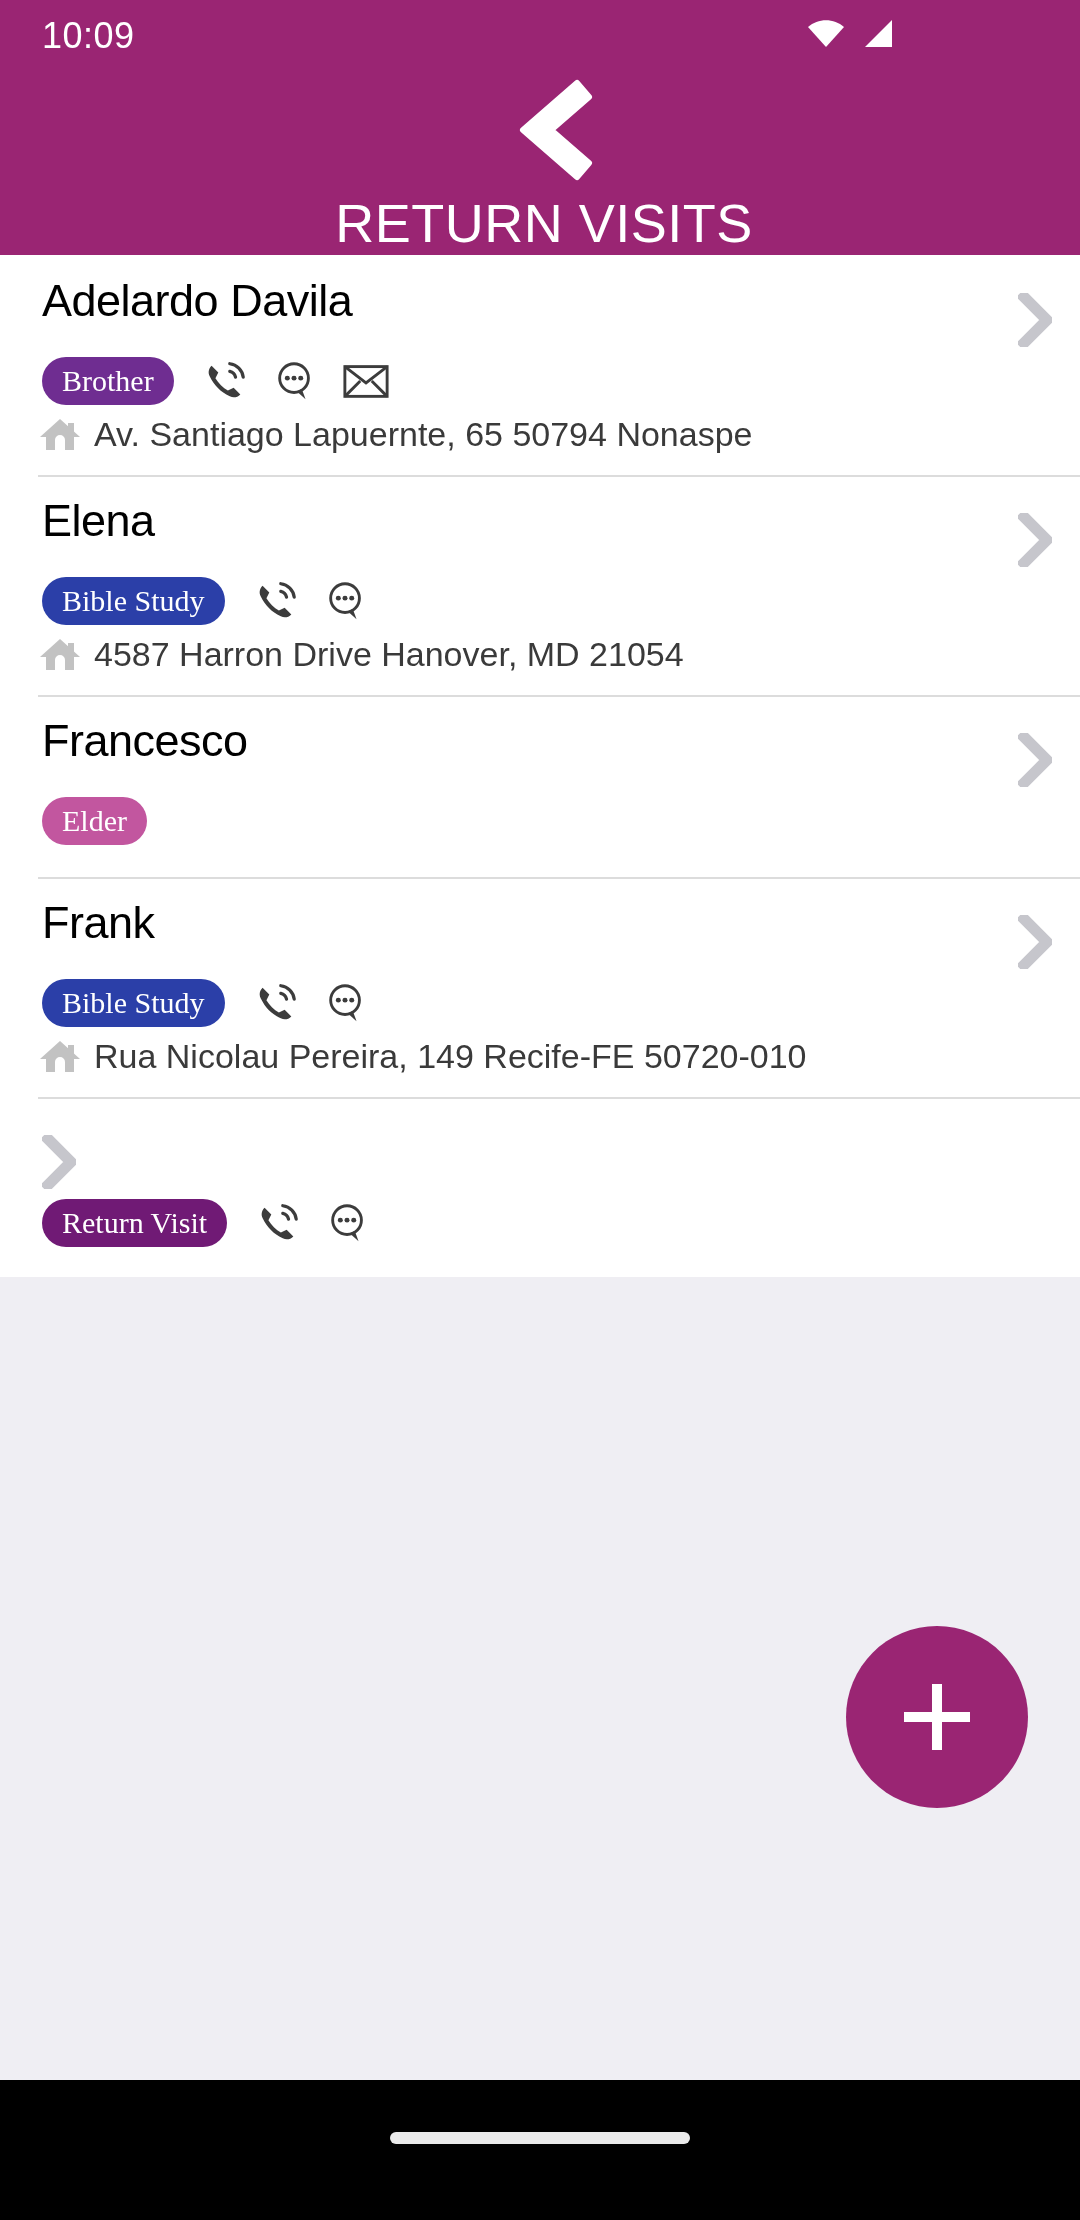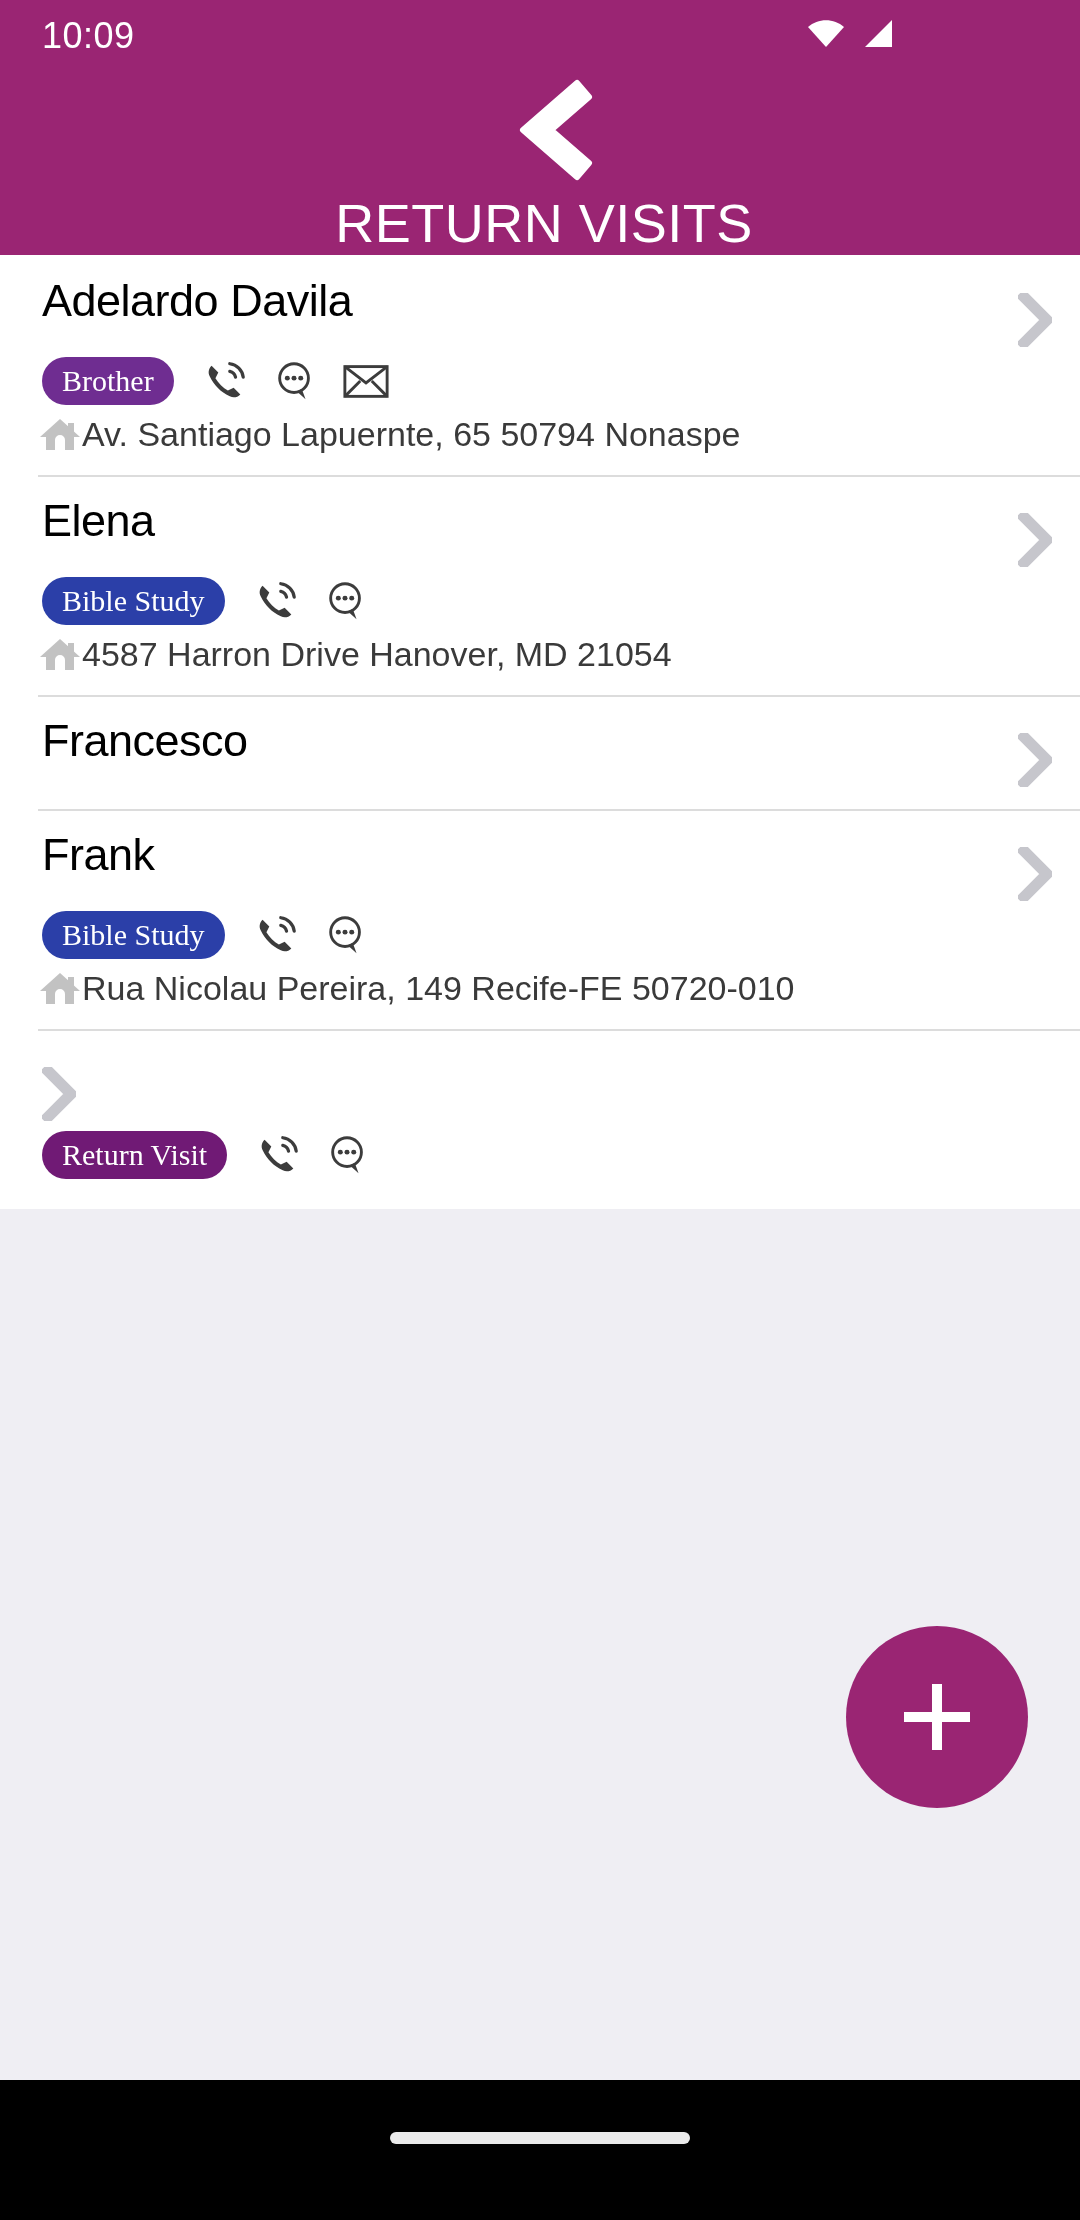--- a/index.html
+++ b/index.html
@@ -73,21 +73,21 @@
     height:48px; padding:0 20px;
     border-radius:26px; color:#fff;
     font-size:30px; font-weight:400; line-height:1;
     white-space:nowrap;
   }
   .icons { display:flex; align-items:center; gap:24px; margin-left:28px; }
   .icons svg { display:block; }
 
   .row-addr {
     display:flex; align-items:center;
-    padding:8px 0 0 38px; gap:0;
+    padding:8px 0 0 38px; gap:12px;
   }
   .addr-text {
     font-size:34px; color:#3A3A3A; font-weight:300;
     white-space:nowrap; line-height:1.1;
   }
 
   
   .fab {
     position:absolute; right:52px; bottom:412px;
     width:182px; height:182px; border-radius:50%;
@@ -234,20 +234,23 @@
 
     <div class="list-item">
       <div class="row-name">
         <div class="name">Francesco</div>
         <span class="chev">
           <svg width="34" height="54" viewBox="0 0 34 54">
             <path d="M6 4 L29 27 L6 50" fill="none" stroke="#C6C6CC" stroke-width="11" stroke-linecap="square"></path>
           </svg>
         </span>
       </div>
+      <div class="row-meta" style="padding-bottom:14px">
+        <span class="badge" style="background:#C2569F">Elder</span>
+      </div>
     </div>
 
     <div class="list-item">
       <div class="row-name">
         <div class="name">Frank</div>
         <span class="chev">
           <svg width="34" height="54" viewBox="0 0 34 54">
             <path d="M6 4 L29 27 L6 50" fill="none" stroke="#C6C6CC" stroke-width="11" stroke-linecap="square"></path>
           </svg>
         </span>

